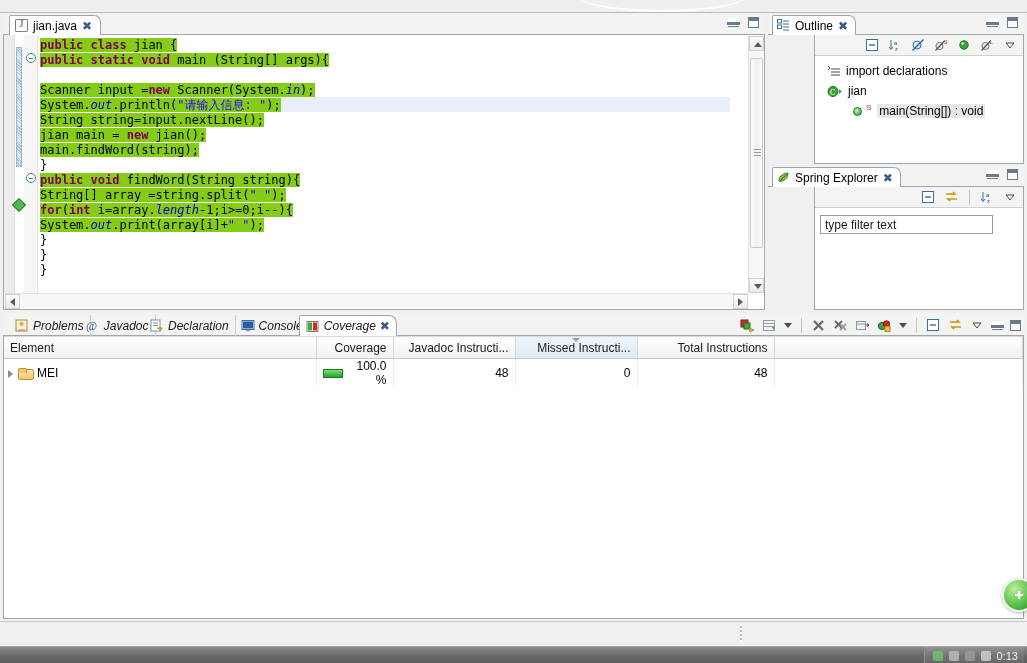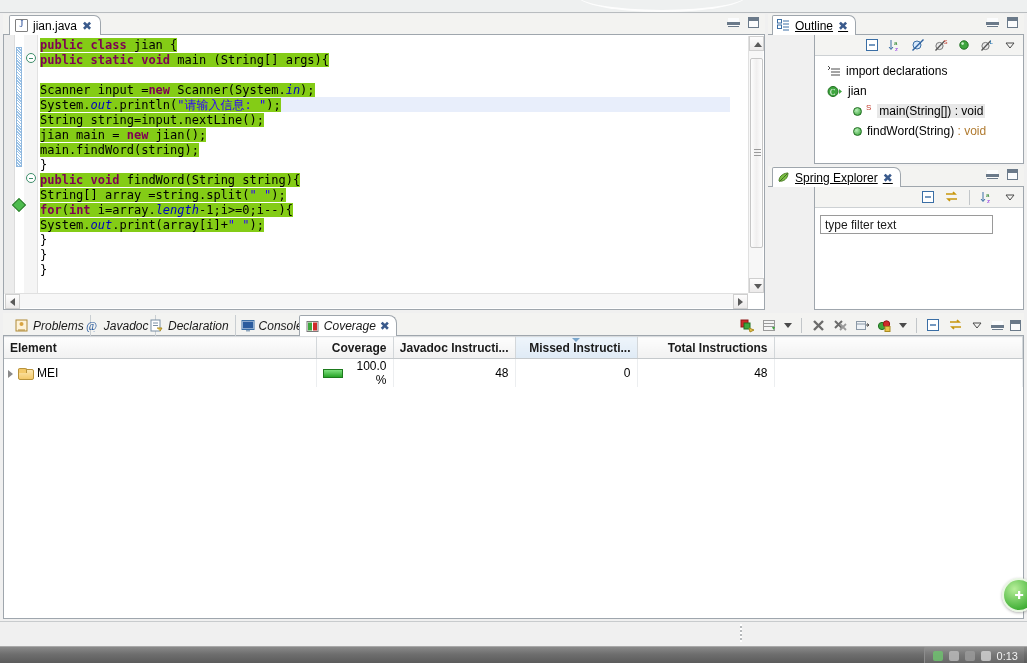--- a/index.html
+++ b/index.html
@@ -185,21 +185,21 @@
     position: absolute; left: 768px; top: 14px; width: 256px; height: 150px;
   }
   .vtabrow {
     position: relative; height: 21px; background: #f3f3f1;
     border-bottom: 1px solid #9fa6ad;
   }
   .vtab {
     position: absolute; left: 4px; top: 1px; height: 20px;
     padding: 0 7px 0 4px; display: flex; align-items: center; gap: 5px;
     background: #ffffff; border: 1px solid #9fa6ad; border-bottom: none;
-    border-radius: 2px 7px 0 0; font-size: 12px; text-decoration: underline;
+    border-radius: 2px 7px 0 0; font-size: 12px;
   }
   .panel-body {
     position: absolute; left: 0; top: 21px; right: 0; bottom: 0;
     background: #ffffff; border: 1px solid #9fa6ad; border-top: none; margin-left: 46px;
   }
   .pv-toolbar {
     position: absolute; left: 0; right: 0; top: 0; height: 21px;
     background: #f4f4f2; border-bottom: 1px solid #cdd1d4;
     display: flex; align-items: center; justify-content: flex-end;
     gap: 8px; padding-right: 5px;
@@ -270,21 +270,21 @@
   }
   .cov-session {
     height: 19px; display: flex; align-items: center; padding-left: 7px;
     font-size: 12px; background: #ffffff;
   }
   table.cov {
     width: 100%; border-collapse: collapse; table-layout: fixed;
     font-size: 12px;
   }
   table.cov th {
-    height: 22px; font-weight: bold; text-align: right;
+    height: 22px; font-weight: normal; text-align: right;
     background: linear-gradient(#fdfdfd,#f1f1f1);
     border-right: 1px solid #d3d7da; border-bottom: 1px solid #c5c9cc;
     border-top: 1px solid #d9dcdf;
     padding: 0 6px; color: #1a1a1a;
   }
   table.cov th.lft { text-align: left; }
   table.cov th.sorted { background: linear-gradient(#eef5fb,#dfeaf5); position: relative; }
   table.cov th.sorted::after {
     content: ""; position: absolute; left: 50%; margin-left: -4px; top: 1px;
     border-left: 4px solid transparent; border-right: 4px solid transparent;
@@ -503,26 +503,20 @@
               </svg>
             </span>
             <span class="ol-lbl">jian</span>
           </div>
           <div class="ol-row ol-indent sel">
             <span style="display: inline-flex; align-items: center;">
               <span class="dot-green"></span>
             </span>
             <span class="sup-s">S</span>
             <span class="ol-lbl">main(String[]) : void</span>
-          </div>
-          <div class="ol-row ol-indent">
-            <span style="display: inline-flex; align-items: center;">
-              <span class="dot-green"></span>
-            </span>
-            <span class="ol-lbl">findWord(String)<span class="ol-void"> : void</span></span>
           </div>
         </div>
     </div>
   </div>
 
   <div class="spring-panel">
     <div class="vtabrow">
       <div class="vtab">
         <svg width="13" height="13" viewBox="0 0 13 13">
           <path d="M2 10 C2 4 8 2 11 2 C11 8 6 11 2 10 Z" fill="#7bc043" stroke="#4f7f2a"></path>

